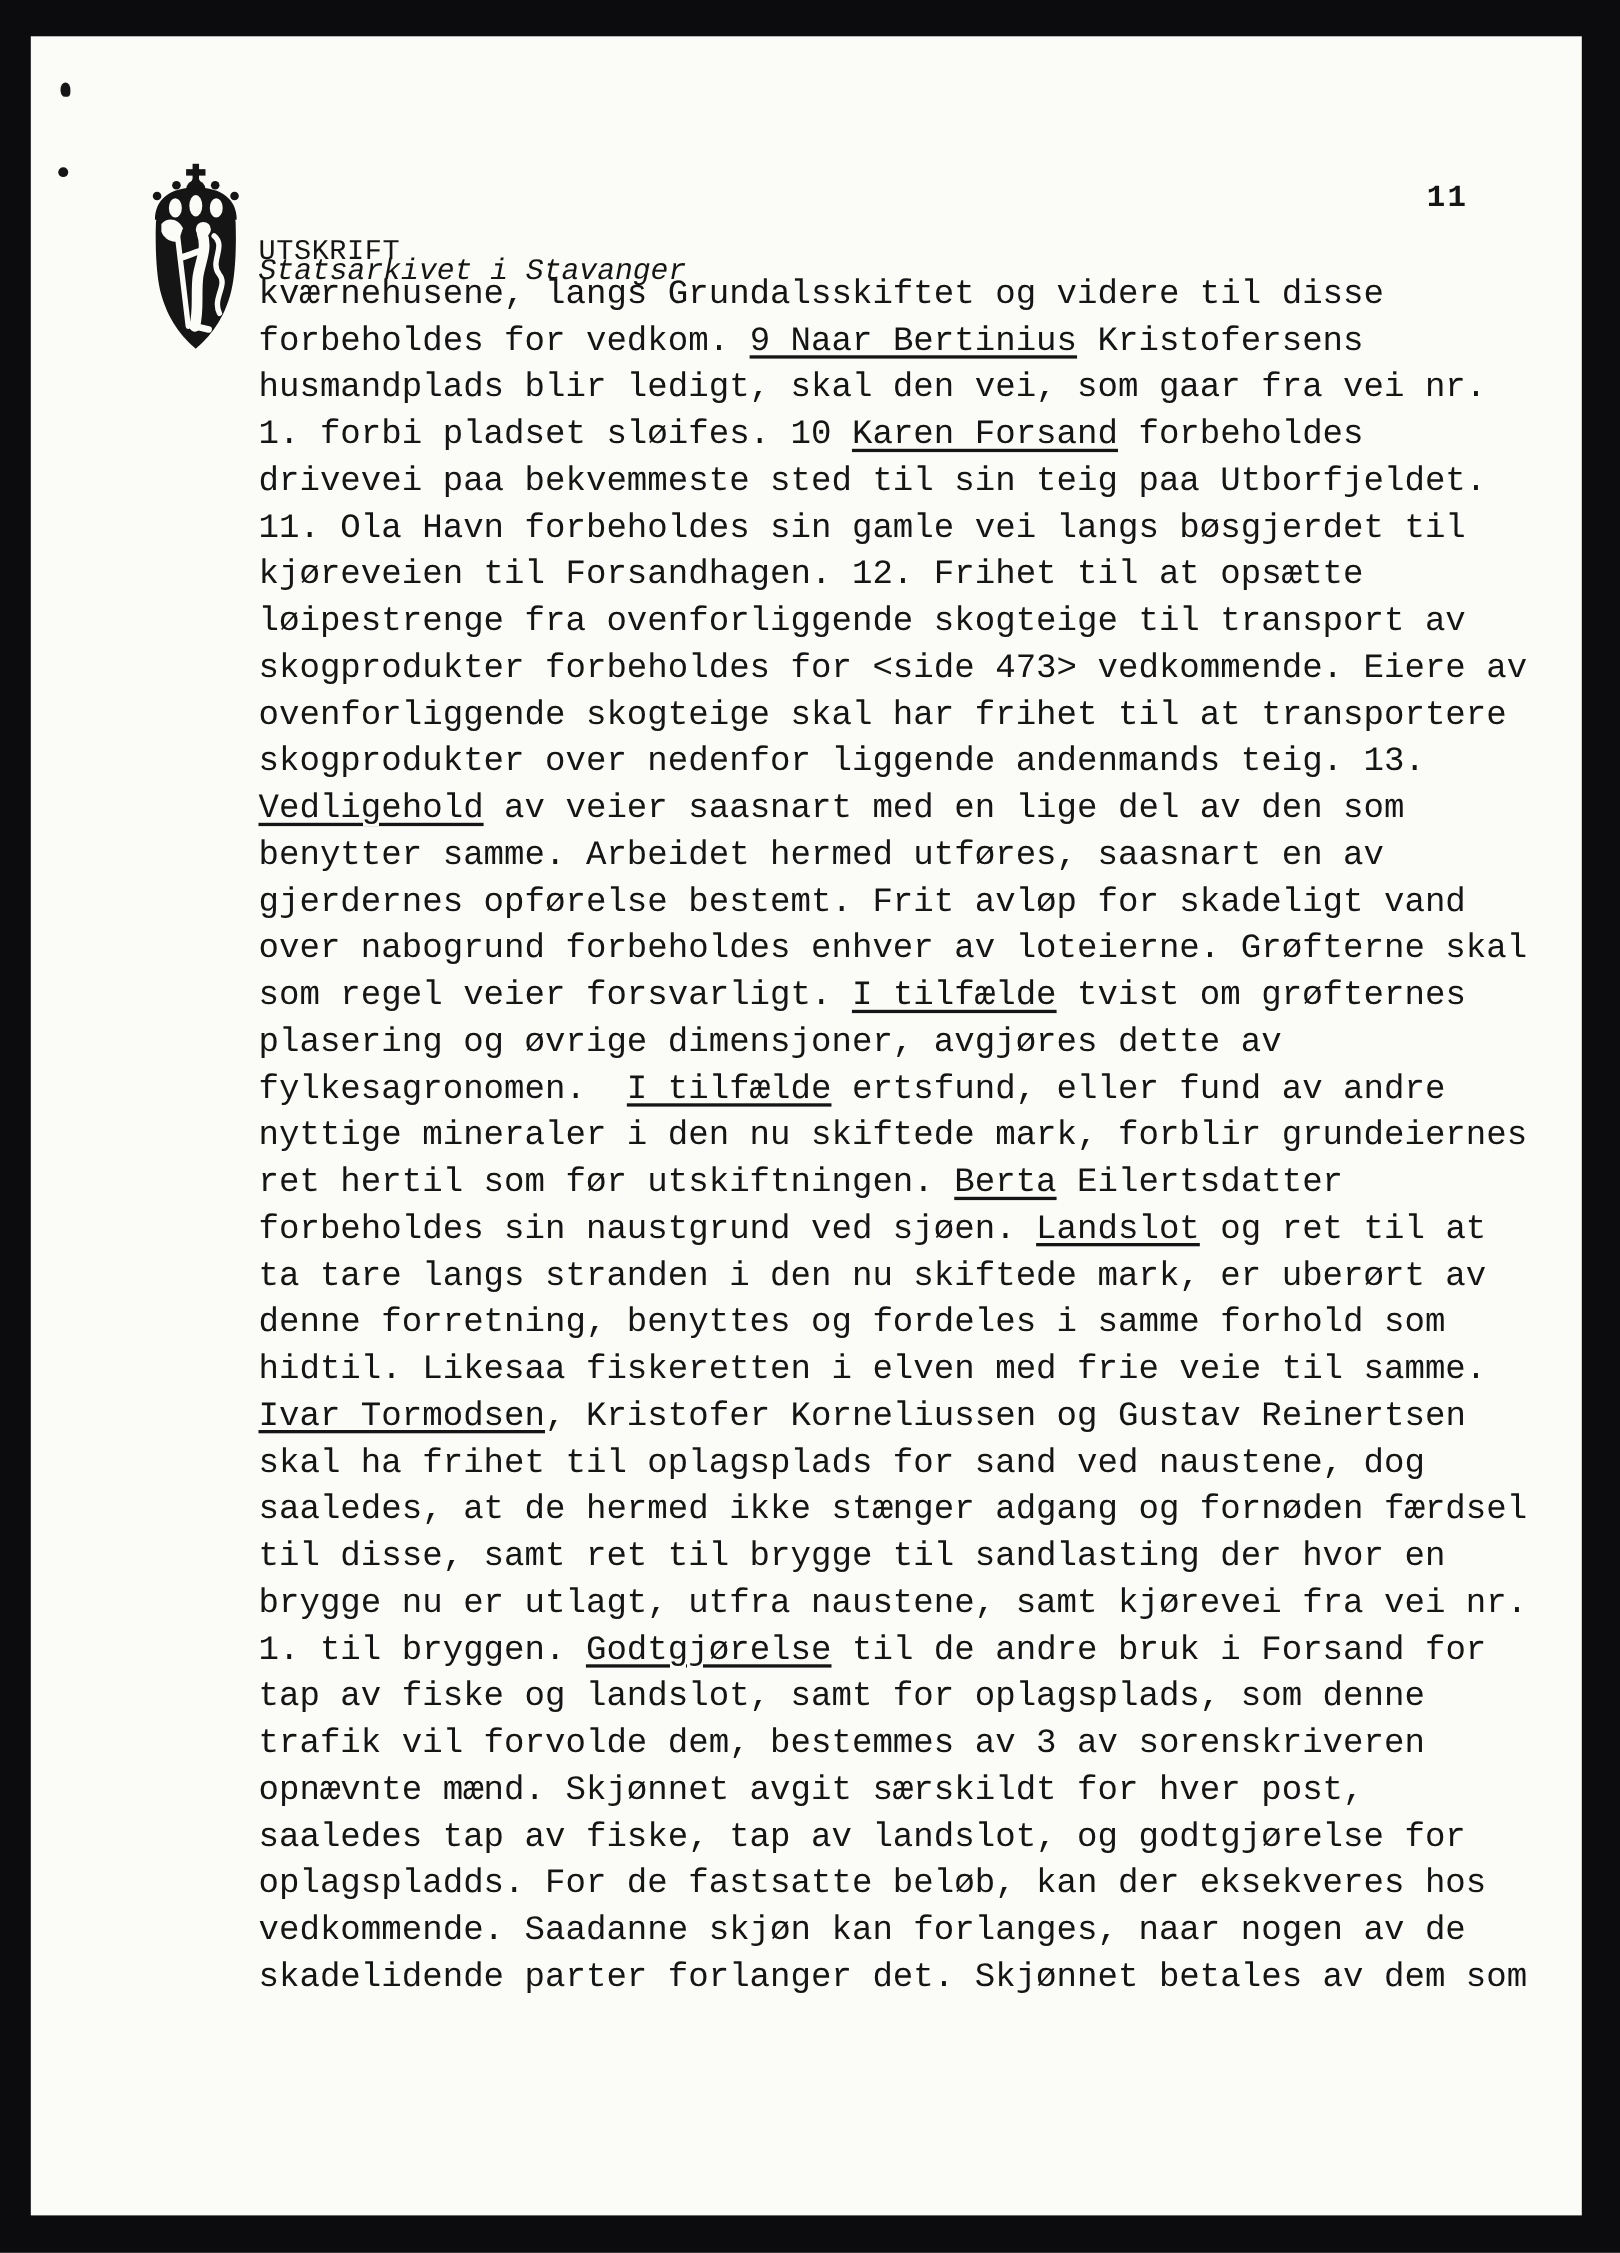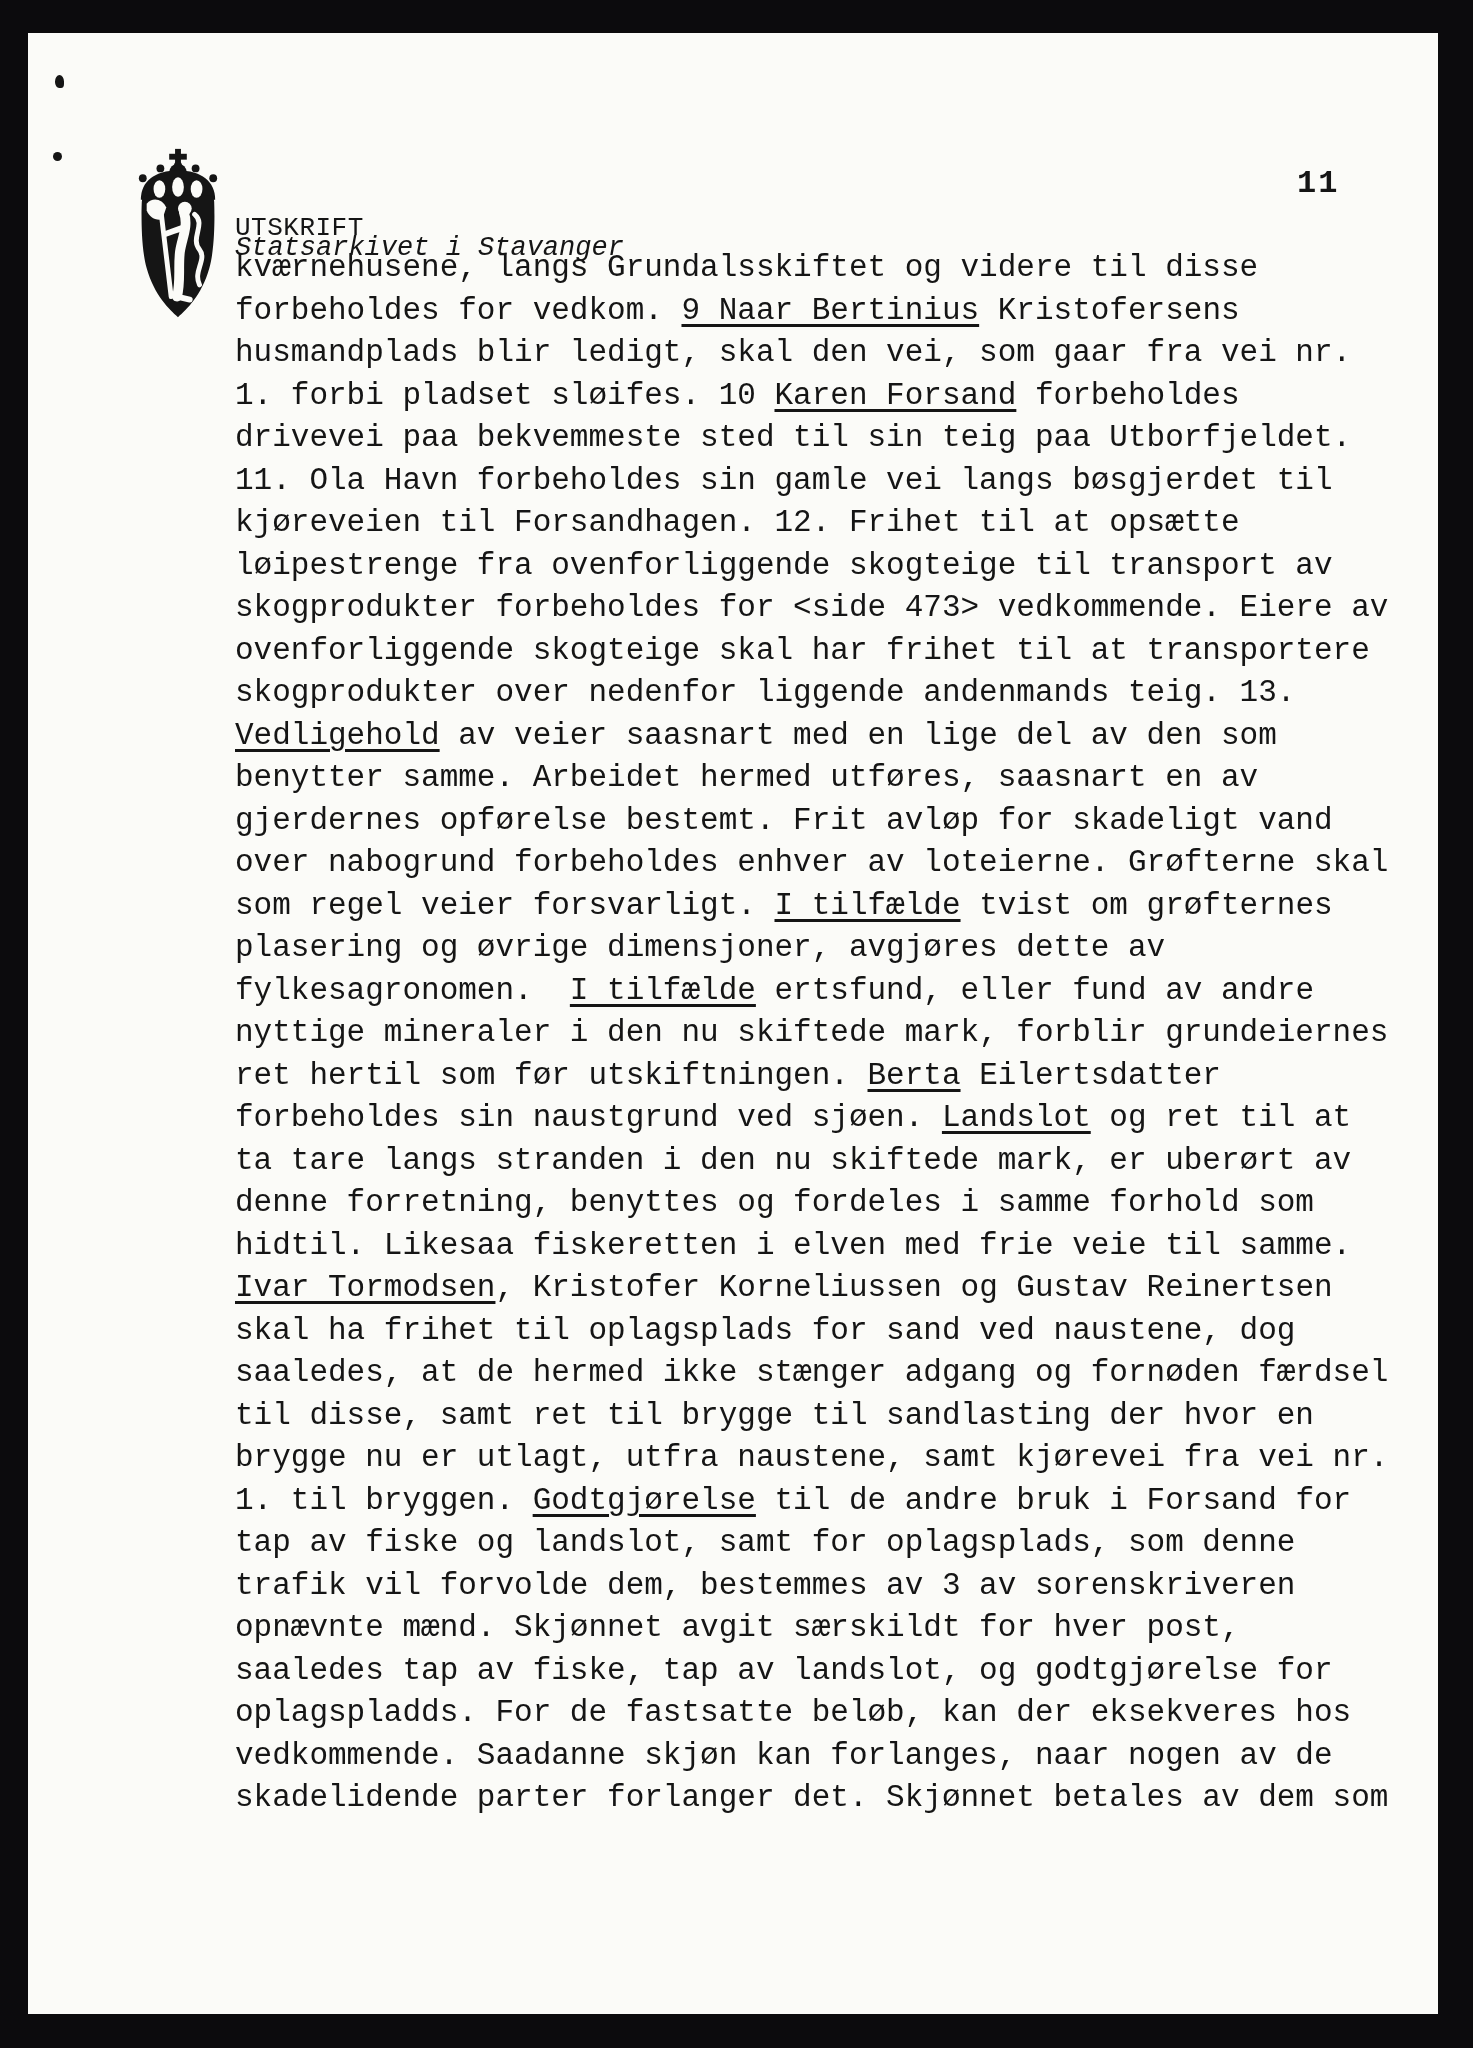--- a/index.html
+++ b/index.html
@@ -24,21 +24,21 @@
     font-size:26px;letter-spacing:0.5px;color:var(--ink,#151515);
     white-space:pre;
   }
   .hdr-sub{
     position:absolute;left:207px;top:200px;
     font-family:Liberation Mono, monospace;font-style:italic;
     font-size:27px;color:var(--ink,#151515);white-space:pre;
   }
   .pagenum{
     position:absolute;left:1269px;top:132px;
-    font-size:32px;font-weight:bold;color:var(--ink,#151515);
+    font-size:28px;font-weight:bold;color:var(--ink,#151515);
     letter-spacing:2px;
   }
   .docbody{
     position:absolute;left:207px;top:214px;width:1180px;
     color:var(--ink,#151515);
     font-size:31px;font-weight:normal;line-height:42.5px;
   }
   .line{white-space:pre;height:42.5px;}
   .line .u{
     text-decoration:underline;

